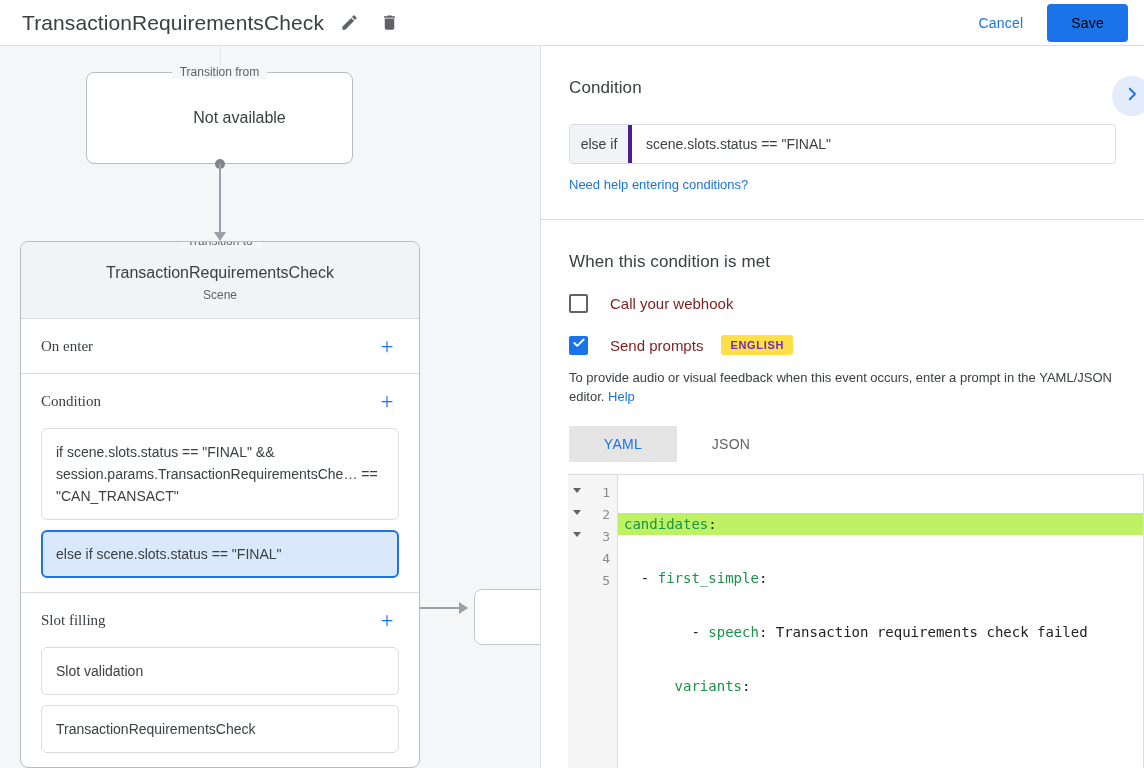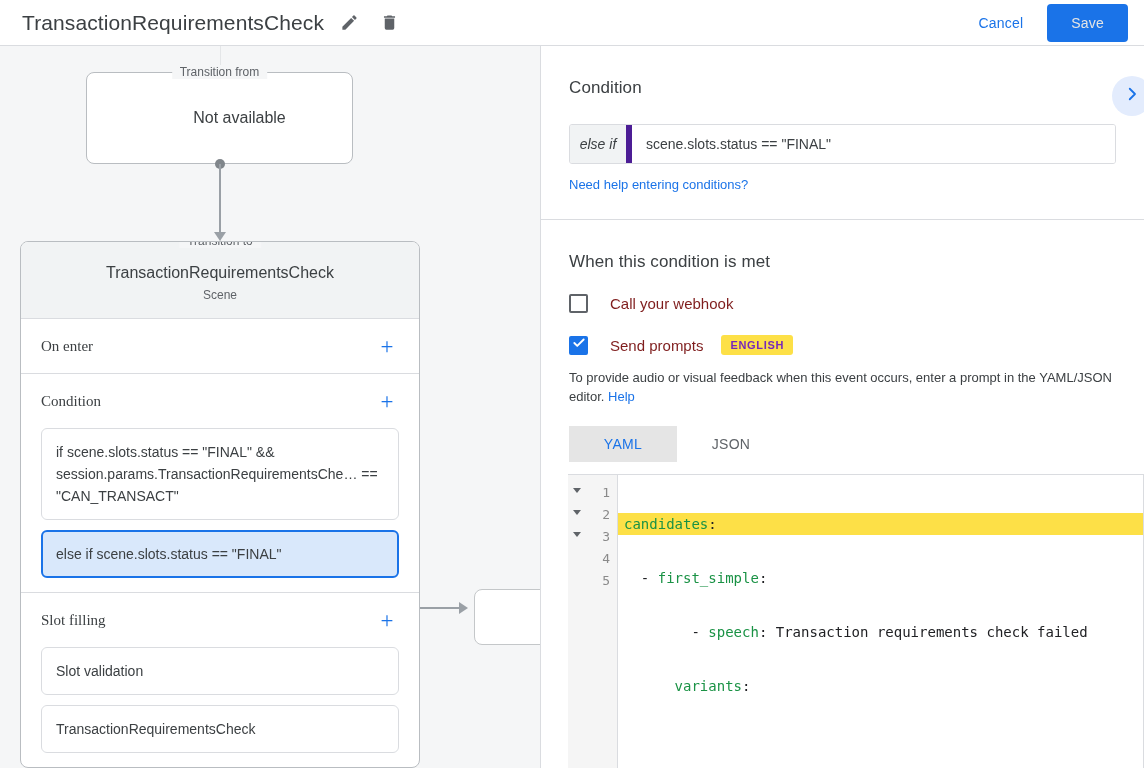--- a/index.html
+++ b/index.html
@@ -34,21 +34,21 @@
     border-radius: 50%; cursor: pointer; background: transparent; border: none;
   }
   .icon-btn svg { display: block; }
   .topbar-spacer { flex: 1; }
   .cancel-btn {
     font-size: 14px; font-weight: 500; color: #1a73e8;
     background: transparent; border: none; cursor: pointer;
     padding: 8px 14px; border-radius: 4px; letter-spacing: .2px;
   }
   .save-btn {
-    font-size: 14px; font-weight: 500; color: #e5e5e5;
+    font-size: 14px; font-weight: 500; color: #000000;
     background: #1a73e8; border: none; cursor: pointer;
     padding: 0 24px; height: 38px; border-radius: 4px;
     margin-left: 10px; letter-spacing: .2px;
   }
 
   
   .canvas {
     position: absolute; top: 46px; left: 0;
     width: 540px; height: 722px;
     background: #f5f6f7;
@@ -182,25 +182,24 @@
   .cond-row {
     display: flex;
     margin-top: 26px;
     border: 1px solid #dadce0;
     border-radius: 3px;
     height: 40px;
     overflow: hidden;
   }
   .cond-prefix {
     background: #f1f3f4;
-    border-right: 6px solid #4c1d95;
+    border-right: 4px solid #4c1d95;
     display: flex; align-items: center; justify-content: center;
     width: 62px; font-size: 14px; color: #3c4043;
     flex: 0 0 62px;
-    font-style: italic;
   }
   .cond-input {
     flex: 1; border: none; outline: none;
     font-family: "Liberation Sans", sans-serif;
     font-size: 14px; color: #3c4043;
     padding: 0 14px; background: #ffffff;
   }
   .link {
     display: inline-block;
     font-size: 13px; color: #1a73e8;
@@ -277,21 +276,21 @@
     cursor: pointer;
   }
   .code {
     flex: 1; padding-top: 6px;
     font-family: "DejaVu Sans Mono", monospace;
     font-size: 14px; color: #202124;
     white-space: pre; overflow: hidden;
     position: relative;
   }
   .cline { height: 22px; line-height: 22px; padding-left: 6px; }
-  .cline.hl { background: #fde047; }
+  .cline.hl { background: #bef264; }
   .k { color: #1a9245; }
   .p { color: #202124; }
   .editor-edge {
     position: absolute; right: 0; top: 0; bottom: 0;
     width: 1px; background: #dadce0;
   }
 </style>
 </head>
 <body>
 

